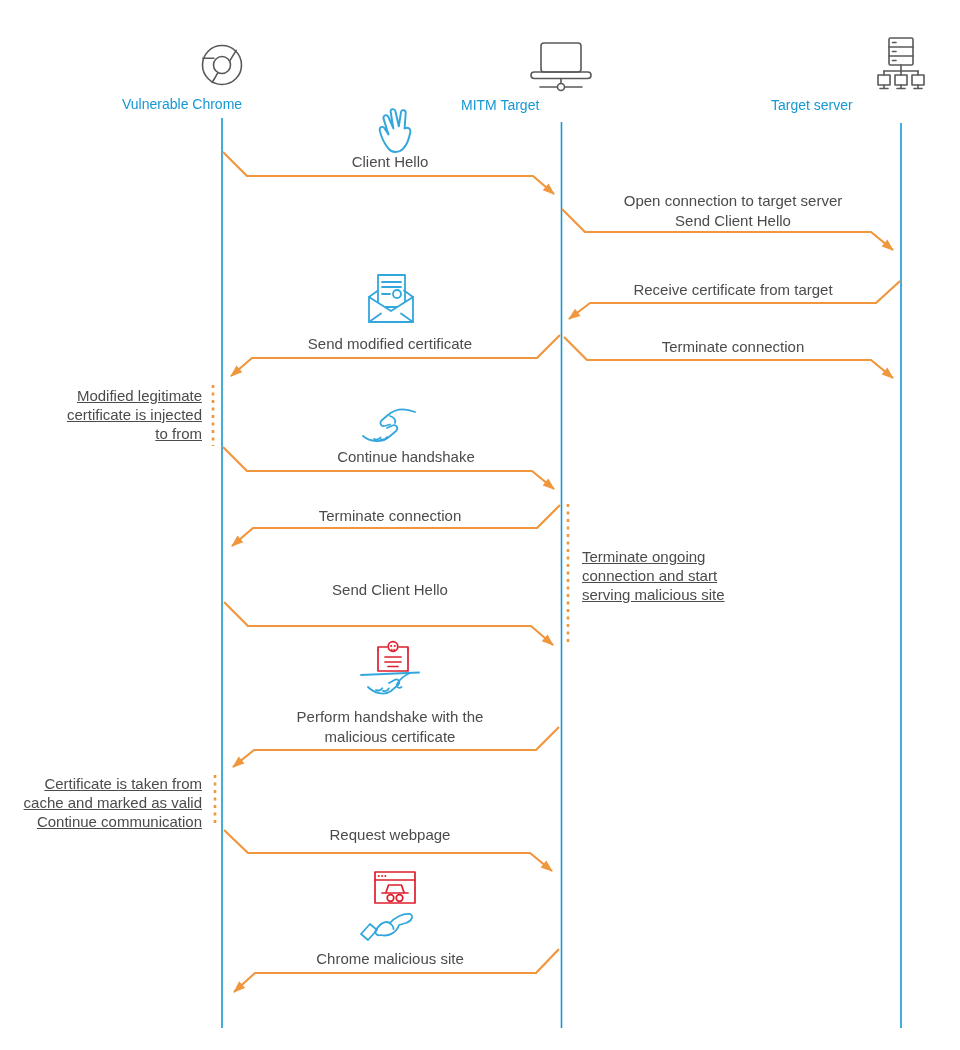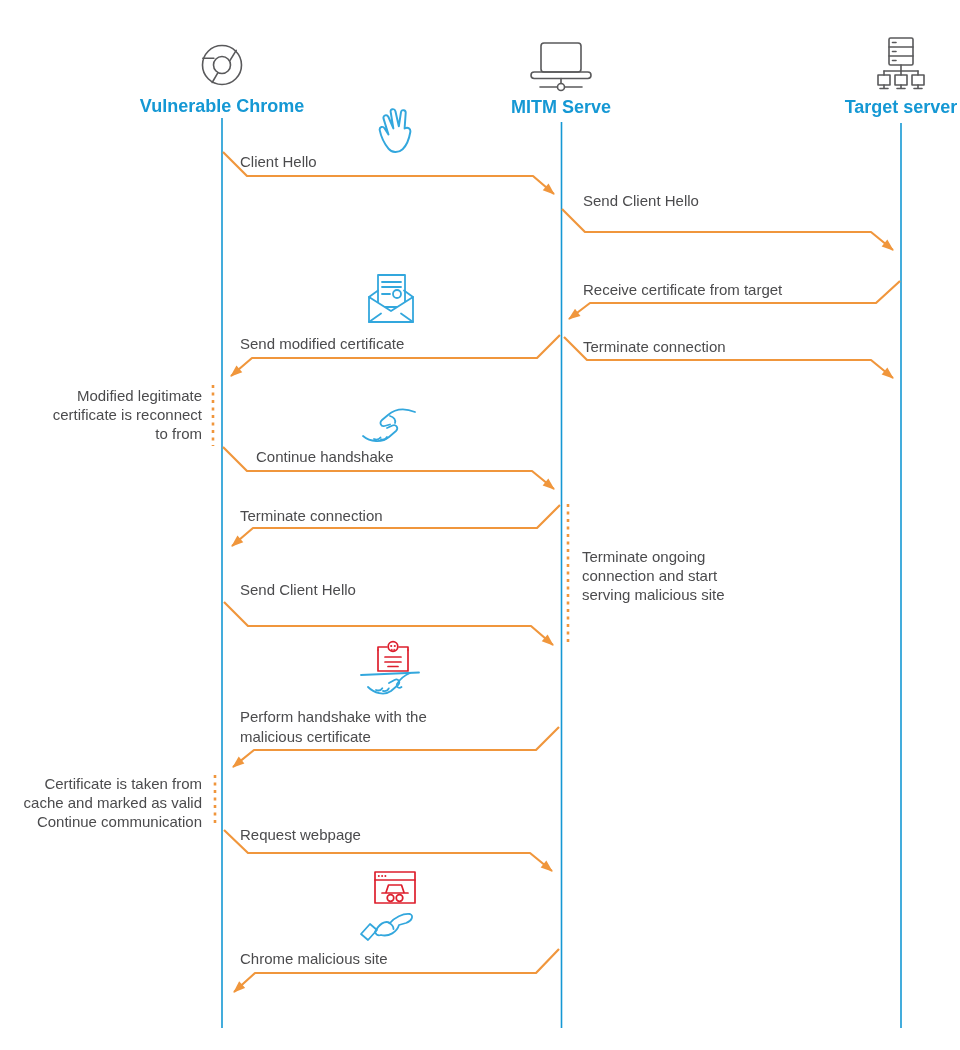--- a/index.html
+++ b/index.html
@@ -1,26 +1,26 @@
 <!DOCTYPE html>
 <html style="--accent_blue: #1598D4; --icon_blue: #33A7DD; --arrow_orange: #F0963C; --icon_gray: #59595B; --icon_red: #DD1F2D; --text_gray: #4B4B4D;"><head>
 <meta charset="utf-8">
 <style>
   html,body{margin:0;padding:0;background:#fff;}
   .canvas{position:relative;width:960px;height:1050px;background:#fff;overflow:hidden;
           font-family:"Liberation Sans",sans-serif;}
   .layer{position:absolute;left:0;top:0;}
-  .actor-label{position:absolute;text-align:center;font-weight:bold;font-size:18px;
+  .actor-label{position:absolute;text-align:left;font-weight:normal;font-size:14px;
                color:var(--accent_blue,#1598D4);white-space:nowrap;}
-  .msg{position:absolute;text-align:left;font-size:15px;line-height:20px;
+  .msg{position:absolute;text-align:center;font-size:15px;line-height:20px;
        color:var(--text_gray,#4B4B4D);}
   .msg span{display:block;}
   .note{position:absolute;font-size:15px;line-height:19px;color:var(--text_gray,#4B4B4D);}
   .note.right-align{text-align:right;}
-  .note span{display:block;}
+  .note span{display:block;text-decoration:underline;}
   .icon{position:absolute;}
   .lifeline{stroke:var(--accent_blue,#1598D4);stroke-width:1.6;}
   .arrow{stroke:var(--arrow_orange,#F0963C);stroke-width:2.2;fill:none;stroke-linejoin:round;}
   .ah-fill{fill:var(--arrow_orange,#F0963C);}
   .noteline{stroke:var(--arrow_orange,#F0963C);stroke-width:2.6;stroke-dasharray:3 4.5;fill:none;}
   .g-stroke{stroke:var(--icon_gray,#59595B);fill:none;stroke-width:1.6;stroke-linecap:round;stroke-linejoin:round;}
   .b-stroke{stroke:var(--icon_blue,#33A7DD);fill:none;stroke-width:1.8;stroke-linecap:round;stroke-linejoin:round;}
   .r-stroke{stroke:var(--icon_red,#DD1F2D);fill:none;stroke-width:1.7;stroke-linecap:round;stroke-linejoin:round;}
   .r-fill{fill:var(--icon_red,#DD1F2D);stroke:none;}
   .w-fill{fill:#fff;}
@@ -98,21 +98,21 @@
       <line x1="18" y1="51" x2="18" y2="54"></line>
         <line x1="14" y1="54.5" x2="22" y2="54.5"></line>
       <line x1="35" y1="51" x2="35" y2="54"></line>
         <line x1="31" y1="54.5" x2="39" y2="54.5"></line>
       <line x1="52" y1="51" x2="52" y2="54"></line>
         <line x1="48" y1="54.5" x2="56" y2="54.5"></line>
     </g>
   </svg>
 
   <div class="actor-label" style="left:122px;top:96px;width:200px">Vulnerable Chrome</div>
-  <div class="actor-label" style="left:461px;top:97px;width:200px">MITM Serve</div>
+  <div class="actor-label" style="left:461px;top:97px;width:200px">MITM Target</div>
   <div class="actor-label" style="left:771px;top:97px;width:260px">Target server</div>
 
   <svg class="icon" style="left:372px;top:105px" width="46" height="48" viewBox="0 0 38 44">
     <path class="b-stroke" d="M13,40 C9,35 6,28 5,23 C4.5,20 8,19 9.5,21.5 L13,27 L8.5,12.5 C7.8,9.6 11.5,8.1 13,11 L17.5,21.5 L15,6.2 C14.6,3.4 18.6,2.8 19.4,5.7 L22.5,19.5 L24.5,6.6 C25,3.7 29,4.3 28.8,7.2 L27.8,21.5 C31,20 33.6,21.6 33,25 C31.8,31.8 30,36.8 26,40.5 C22,44.2 16,43.8 13,40 Z"></path>
   </svg>
 
   <svg class="icon" style="left:366px;top:273px" width="50" height="52" viewBox="0 0 50 52">
     <g class="b-stroke">
       <rect x="12" y="2" width="27" height="32"></rect>
       <line x1="16" y1="9" x2="35" y2="9"></line>
@@ -172,20 +172,21 @@
       <path d="M5,66 l9,-10 l7,6 l-9,10 Z"></path>
       <path d="M19,64 C23,56 29,52 34,55 C38,50 47,45 54,46 C58,47.5 56,53 50,55 L43,57 C41,64 33,69 25,67 C22,68 20,66.5 19,64 Z"></path>
       <path d="M33,55 C36,56.5 37.5,58.5 37.5,61"></path>
     </g>
   </svg>
 
   <div class="msg" style="left:240px;top:152px;width:300px">
     <span>Client Hello</span>
   </div>
   <div class="msg" style="left:583px;top:191px;width:300px">
+    <span>Open connection to target server</span>
     <span>Send Client Hello</span>
   </div>
   <div class="msg" style="left:240px;top:334px;width:300px">
     <span>Send modified certificate</span>
   </div>
   <div class="msg" style="left:583px;top:280px;width:300px">
     <span>Receive certificate from target</span>
   </div>
   <div class="msg" style="left:583px;top:337px;width:300px">
     <span>Terminate connection</span>
@@ -205,21 +206,21 @@
   <div class="msg" style="left:240px;top:707px;width:300px">
     <span>Perform handshake with the</span>
     <span>malicious certificate</span>
   </div>
   <div class="msg" style="left:240px;top:949px;width:300px">
     <span>Chrome malicious site</span>
   </div>
 
   <div class="note right-align" style="left:18px;top:386px;width:184px">
     <span>Modified legitimate</span>
-    <span>certificate is reconnect</span>
+    <span>certificate is injected</span>
     <span>to from</span>
   </div>
   <div class="note right-align" style="left:10px;top:774px;width:192px">
     <span>Certificate is taken from</span>
     <span>cache and marked as valid</span>
     <span>Continue communication</span>
   </div>
   <div class="note" style="left:582px;top:547px;width:210px">
     <span>Terminate ongoing</span>
     <span>connection and start</span>

